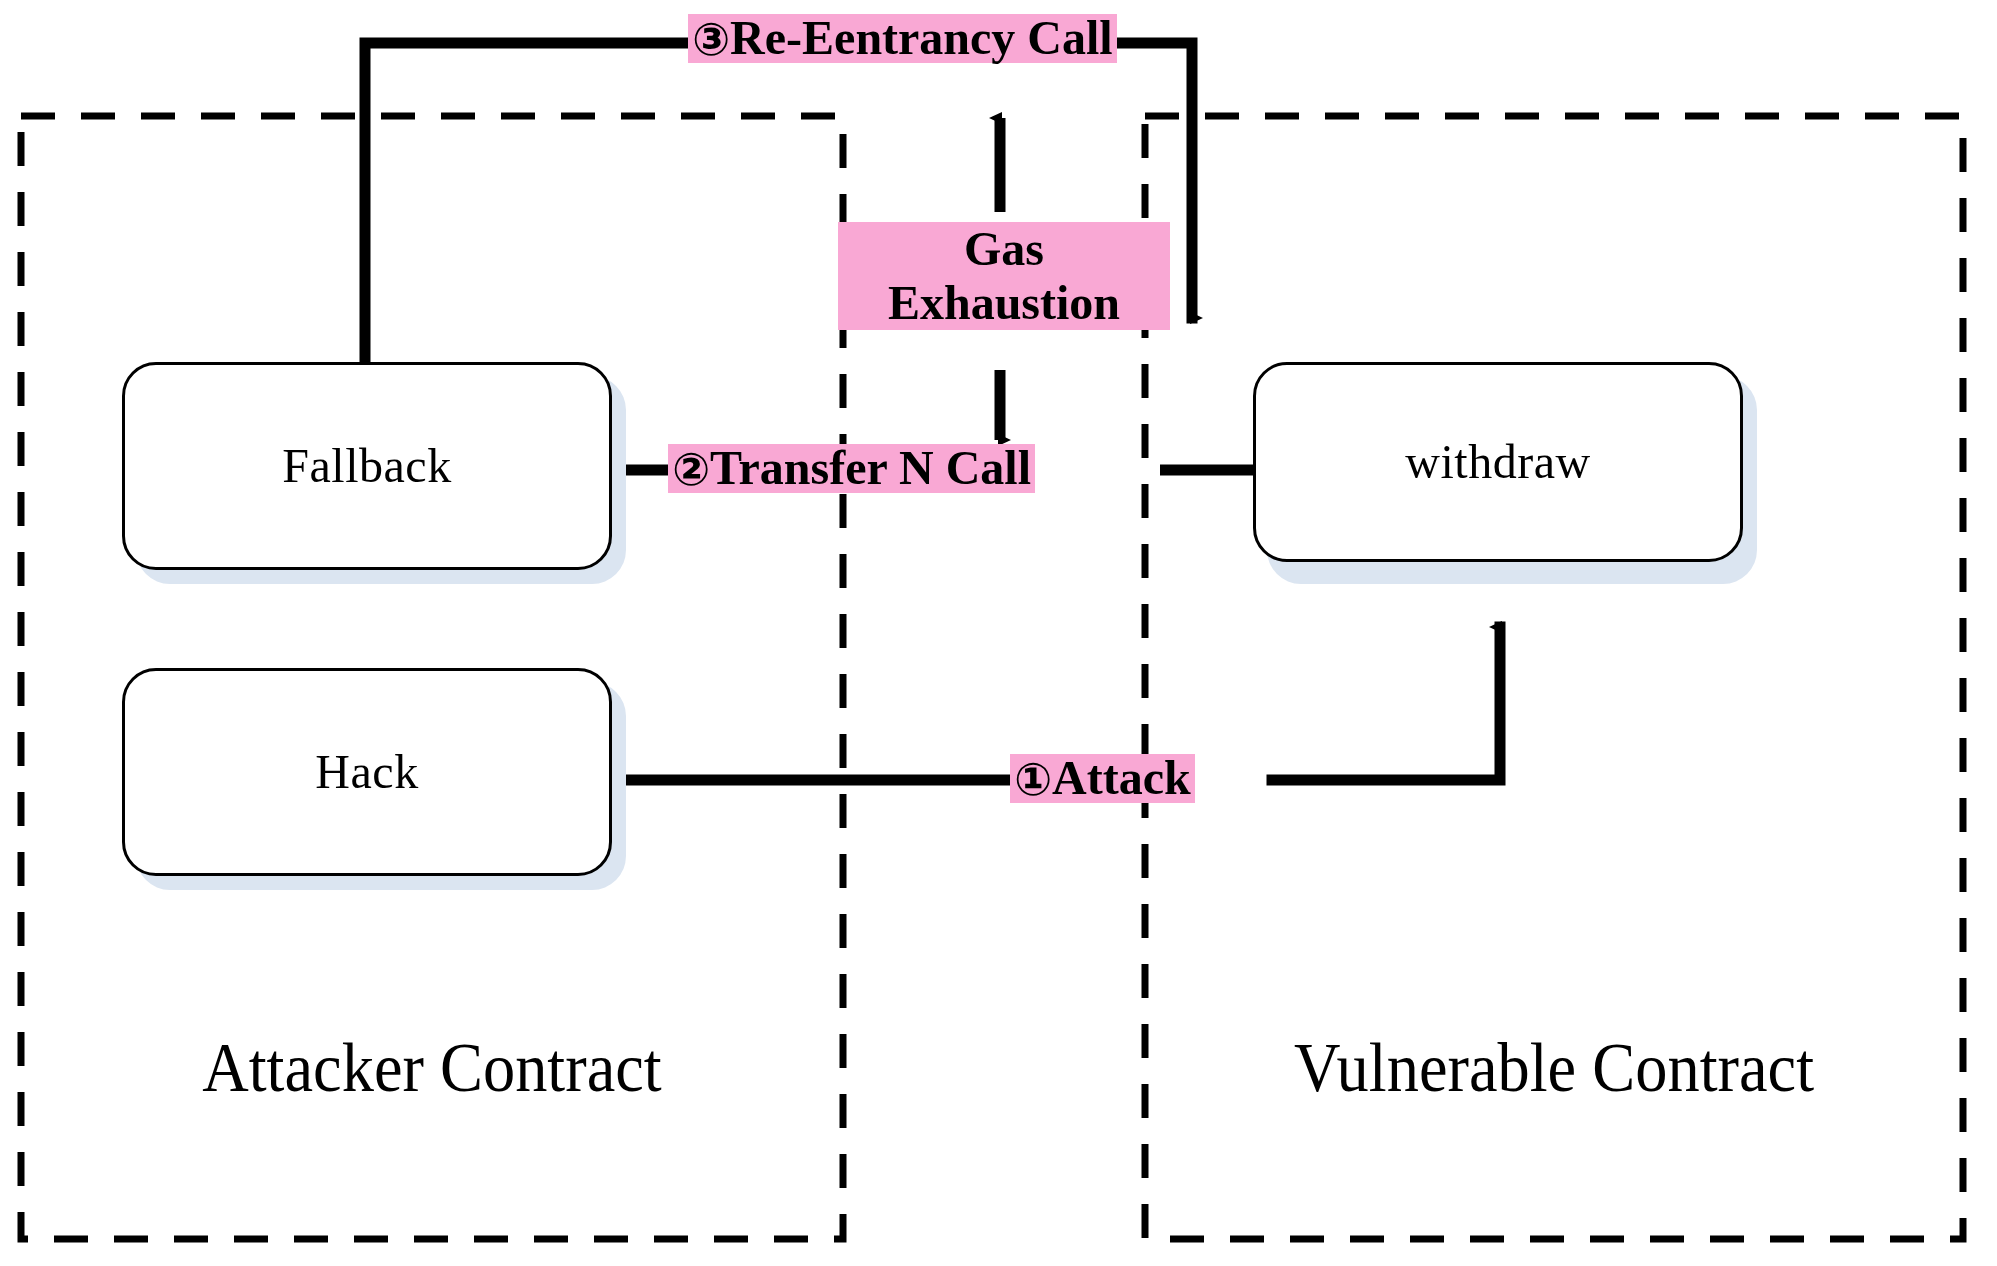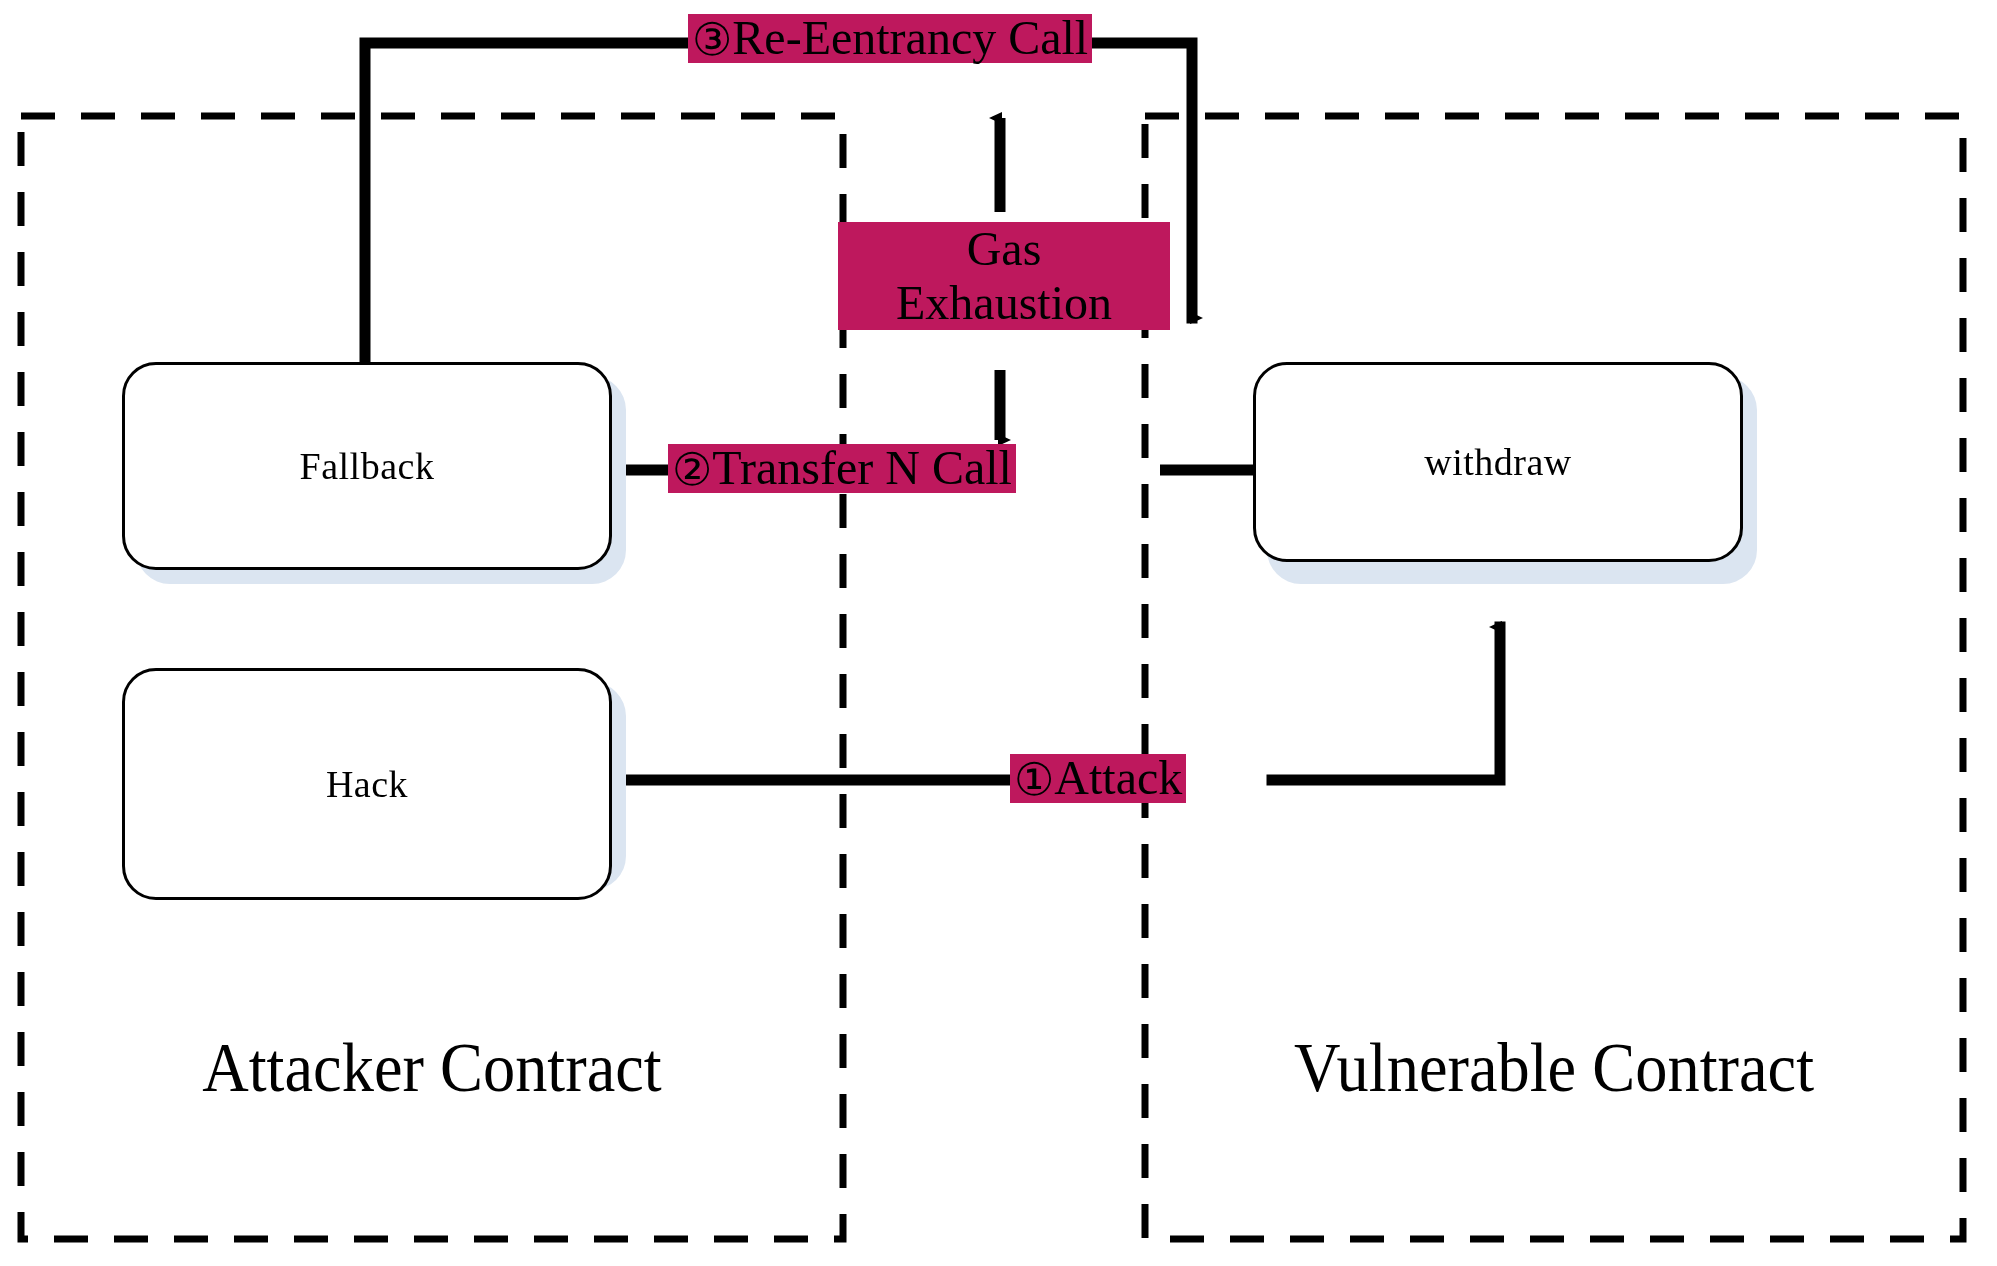--- a/index.html
+++ b/index.html
@@ -29,42 +29,43 @@
     background: #ffffff;
     border: 3px solid #000000;
     border-radius: 34px;
     display: flex;
     align-items: center;
     justify-content: center;
     z-index: 5;
   }
   .node-box .node-label {
     font-family: "Liberation Serif", "DejaVu Serif", serif;
-    font-size: 38px;
+    font-size: 48px;
     color: #000000;
     line-height: 1;
     letter-spacing: 0.5px;
   }
   .node-shadow {
     position: absolute;
     box-sizing: border-box;
     background: #dbe5f1;
     border-radius: 34px;
     z-index: 3;
   }
   .edge-label {
     position: absolute;
     font-family: "Liberation Serif", "DejaVu Serif", serif;
     font-size: 48px;
     color: #000000;
-    background: #be185d;
+    background: #f9a8d4;
     white-space: nowrap;
     line-height: 1.02;
     z-index: 8;
     padding: 0 4px;
+    font-weight: bold;
   }
   .edge-label.multiline {
     text-align: center;
     white-space: normal;
     line-height: 1.12;
   }
   .zone-label {
     position: absolute;
     font-family: "Liberation Serif", "DejaVu Serif", serif;
     font-size: 70px;
@@ -116,21 +117,21 @@
   </svg>
 
   <div class="node-shadow" style="left:136px; top:376px; width:490px; height:208px;"></div>
   <div class="node-shadow" style="left:136px; top:682px; width:490px; height:208px;"></div>
   <div class="node-shadow" style="left:1267px; top:376px; width:490px; height:208px;"></div>
 
   <div class="node-box" style="left:122px; top:362px; width:490px; height:208px;">
     <span class="node-label">Fallback</span>
   </div>
 
-  <div class="node-box" style="left:122px; top:668px; width:490px; height:232px;">
+  <div class="node-box" style="left:122px; top:668px; width:490px; height:208px;">
     <span class="node-label">Hack</span>
   </div>
 
   <div class="node-box" style="left:1253px; top:362px; width:490px; height:200px;">
     <span class="node-label">withdraw</span>
   </div>
 
   <div class="edge-label" style="left:688px; top:14px;">
     <span class="circled">③</span><span>Re-Eentrancy Call</span>
   </div>

